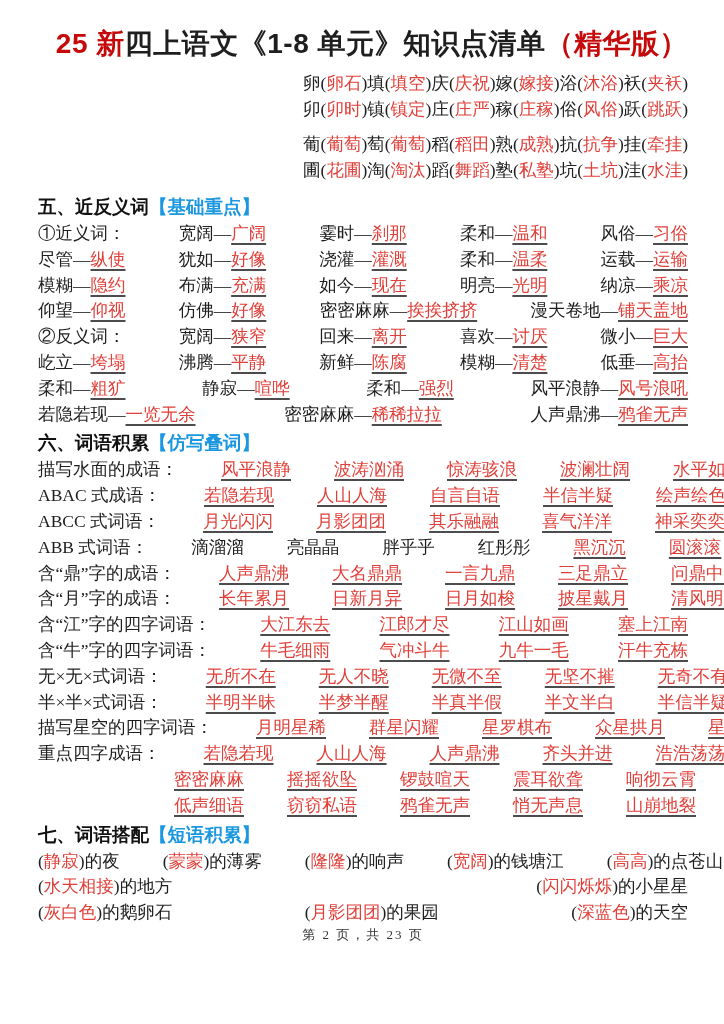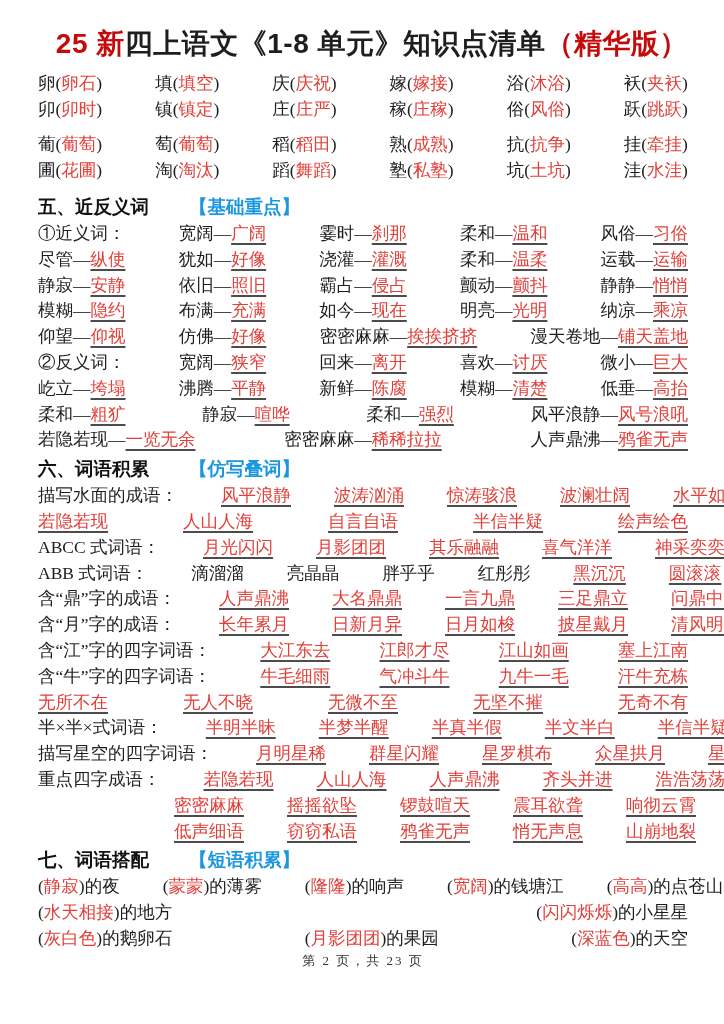--- a/index.html
+++ b/index.html
@@ -20,34 +20,34 @@
     line-height:36px;
     margin:0 0 8px 0;
     letter-spacing:0.5px;
     white-space:nowrap;
   }
   .title .t-red{color:#c40a0a;}
 
   
   .wgroup{margin-bottom:9px;}
   .wrow{
-    display:flex;justify-content:space-between;align-items:baseline;
+    display:flex;justify-content:flex-end;align-items:baseline;
     font-size:17.5px;line-height:26px;white-space:nowrap;font-family:Liberation Serif, serif;
   }
 
   
   .sec-head{
     font-family:"Liberation Sans","DejaVu Sans",sans-serif;
     font-weight:bold;
     font-size:18.5px;
     line-height:29px;
     margin:1px 0 0 0;
     color:#111;
   }
-  .sec-head .tag{color:#1b97e0;padding-left:40px;}
+  .sec-head .tag{color:#1b97e0;}
 
   
   .line{
     display:flex;justify-content:space-between;align-items:flex-end;
     font-size:17.5px;line-height:25.8px;white-space:nowrap;gap:43px;
   }
   .line.indent{margin-left:136px;}
   .k{color:#1e1e1e;}
   .r{color:#e0403a;}
   .u{
@@ -121,27 +121,20 @@
         <span><span class="k">风俗—</span><span class="r u">习俗</span></span>
       </div>
       <div class="line">
         <span><span class="k">尽管—</span><span class="r u">纵使</span></span>
         <span><span class="k">犹如—</span><span class="r u">好像</span></span>
         <span><span class="k">浇灌—</span><span class="r u">灌溉</span></span>
         <span><span class="k">柔和—</span><span class="r u">温柔</span></span>
         <span><span class="k">运载—</span><span class="r u">运输</span></span>
       </div>
       <div class="line">
-        <span><span class="k">静寂—</span><span class="r u">安静</span></span>
-        <span><span class="k">依旧—</span><span class="r u">照旧</span></span>
-        <span><span class="k">霸占—</span><span class="r u">侵占</span></span>
-        <span><span class="k">颤动—</span><span class="r u">颤抖</span></span>
-        <span><span class="k">静静—</span><span class="r u">悄悄</span></span>
-      </div>
-      <div class="line">
         <span><span class="k">模糊—</span><span class="r u">隐约</span></span>
         <span><span class="k">布满—</span><span class="r u">充满</span></span>
         <span><span class="k">如今—</span><span class="r u">现在</span></span>
         <span><span class="k">明亮—</span><span class="r u">光明</span></span>
         <span><span class="k">纳凉—</span><span class="r u">乘凉</span></span>
       </div>
       <div class="line">
         <span><span class="k">仰望—</span><span class="r u">仰视</span></span>
         <span><span class="k">仿佛—</span><span class="r u">好像</span></span>
         <span><span class="k">密密麻麻—</span><span class="r u">挨挨挤挤</span></span>
@@ -175,20 +168,21 @@
       <h2 class="sec-head"><span>六、词语积累</span><span class="tag">【仿写叠词】</span></h2>
       <div class="line">
         <span><span class="k">描写水面的成语：</span></span>
         <span><span class="r u">风平浪静</span></span>
         <span><span class="r u">波涛汹涌</span></span>
         <span><span class="r u">惊涛骇浪</span></span>
         <span><span class="r u">波澜壮阔</span></span>
         <span><span class="r u">水平如镜</span></span>
       </div>
       <div class="line">
+        <span><span class="k">ABAC 式成语：</span></span>
         <span><span class="r u">若隐若现</span></span>
         <span><span class="r u">人山人海</span></span>
         <span><span class="r u">自言自语</span></span>
         <span><span class="r u">半信半疑</span></span>
         <span><span class="r u">绘声绘色</span></span>
       </div>
       <div class="line">
         <span><span class="k">ABCC 式词语：</span></span>
         <span><span class="r u">月光闪闪</span></span>
         <span><span class="r u">月影团团</span></span>
@@ -229,20 +223,21 @@
         <span><span class="r u">塞上江南</span></span>
       </div>
       <div class="line">
         <span><span class="k">含“牛”字的四字词语：</span></span>
         <span><span class="r u">牛毛细雨</span></span>
         <span><span class="r u">气冲斗牛</span></span>
         <span><span class="r u">九牛一毛</span></span>
         <span><span class="r u">汗牛充栋</span></span>
       </div>
       <div class="line">
+        <span><span class="k">无×无×式词语：</span></span>
         <span><span class="r u">无所不在</span></span>
         <span><span class="r u">无人不晓</span></span>
         <span><span class="r u">无微不至</span></span>
         <span><span class="r u">无坚不摧</span></span>
         <span><span class="r u">无奇不有</span></span>
       </div>
       <div class="line">
         <span><span class="k">半×半×式词语：</span></span>
         <span><span class="r u">半明半昧</span></span>
         <span><span class="r u">半梦半醒</span></span>

